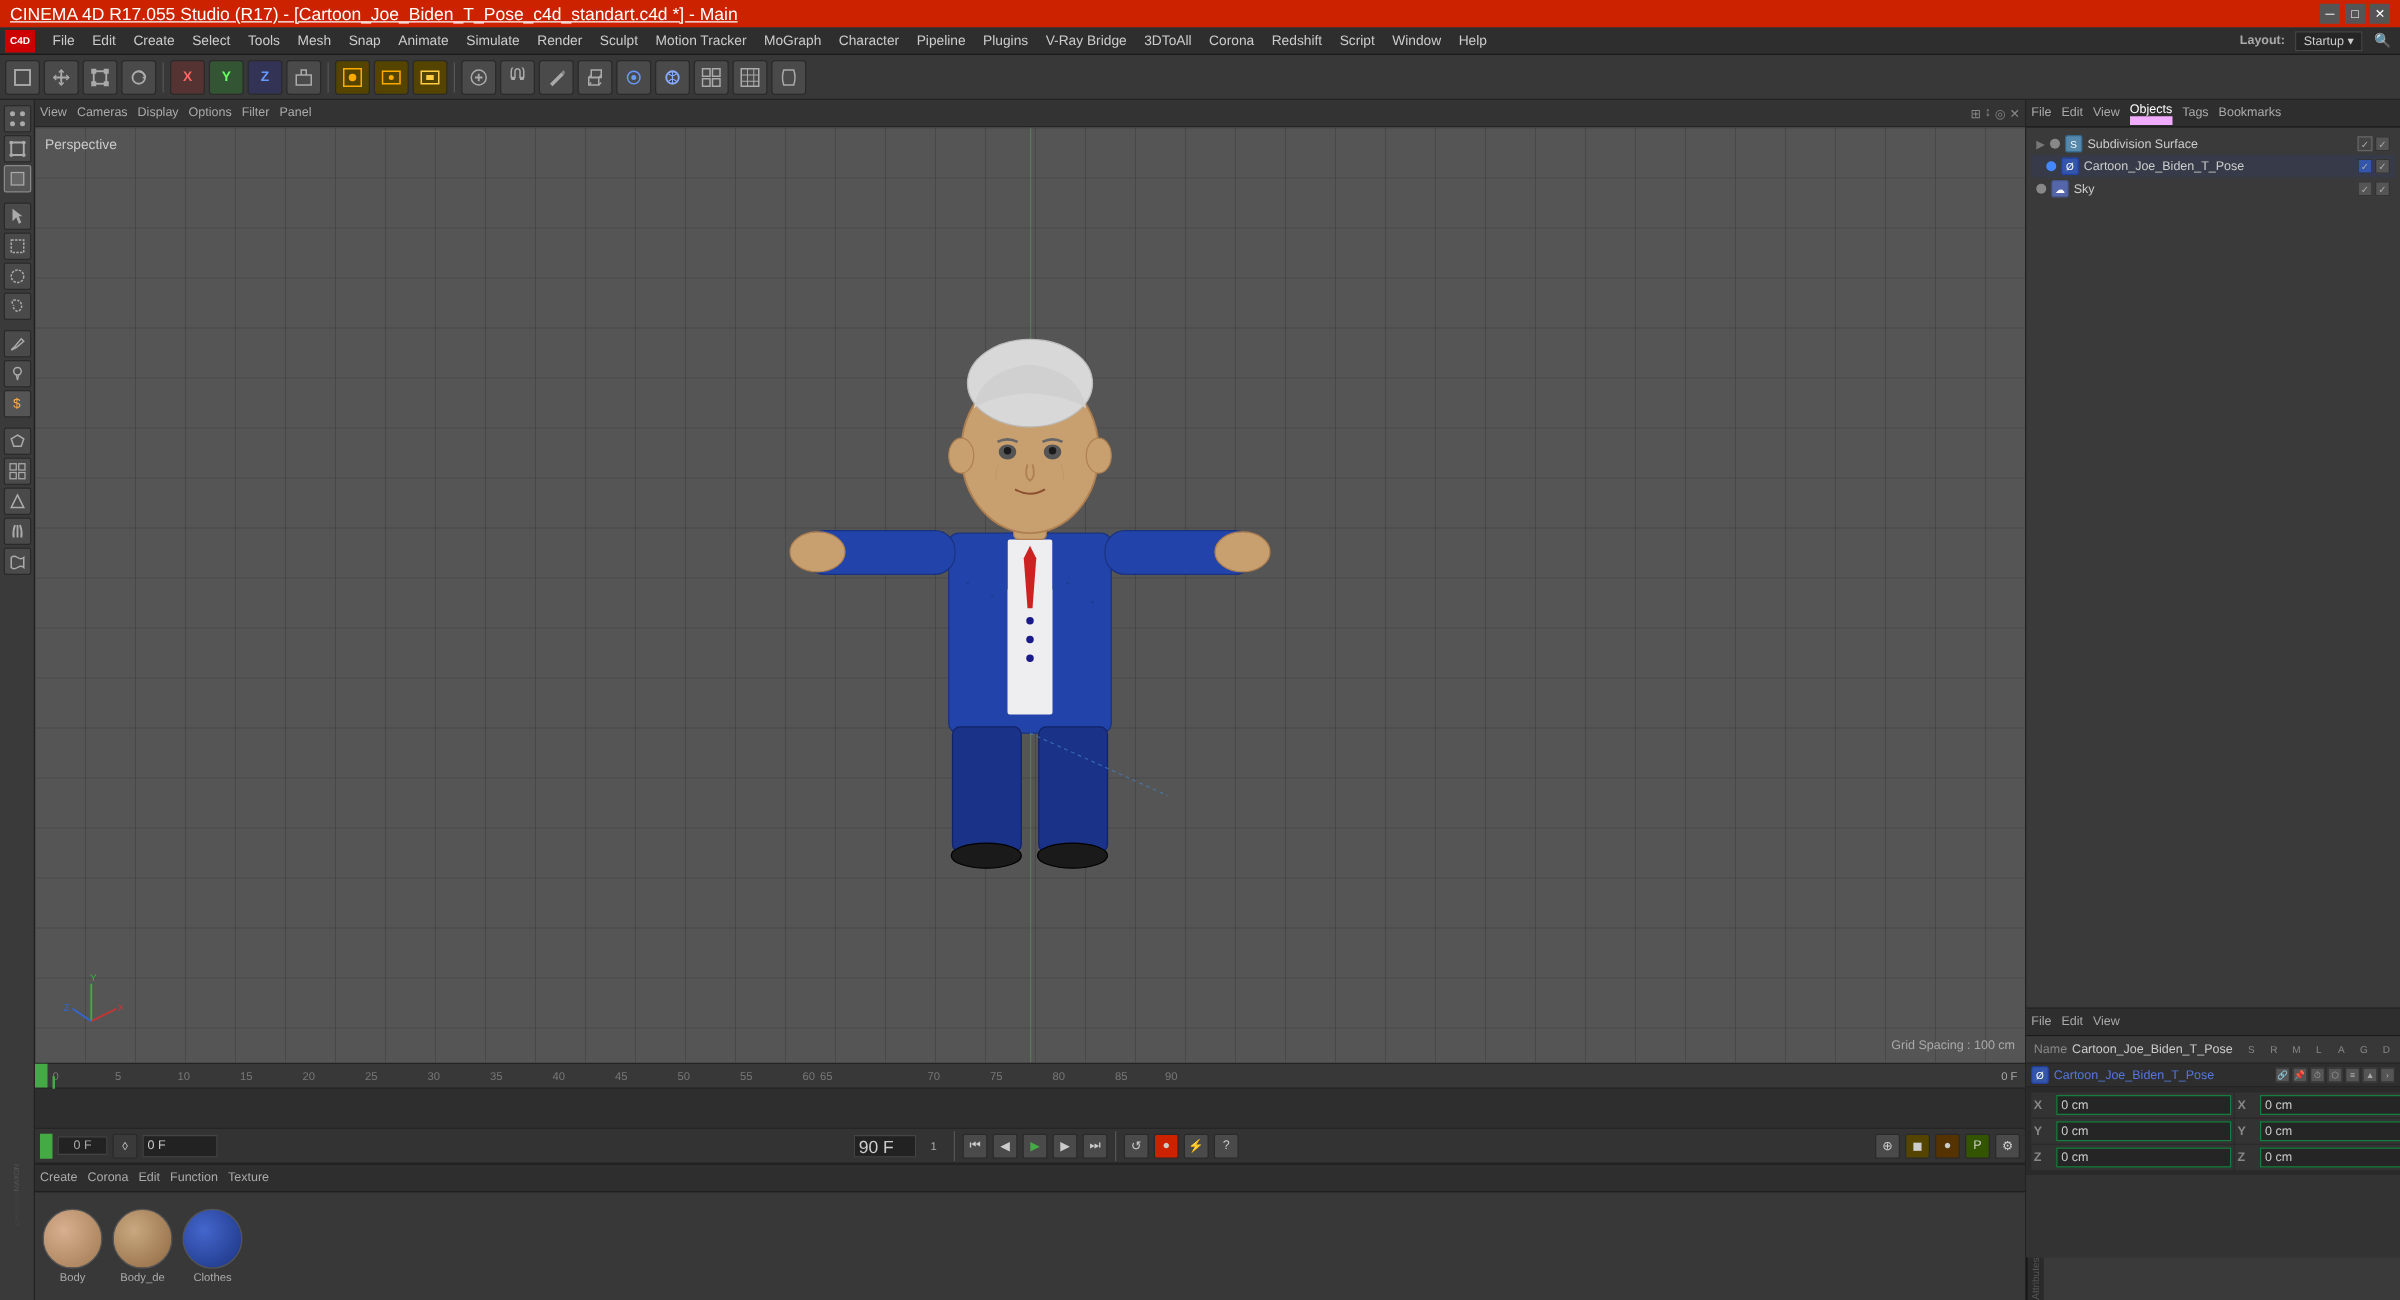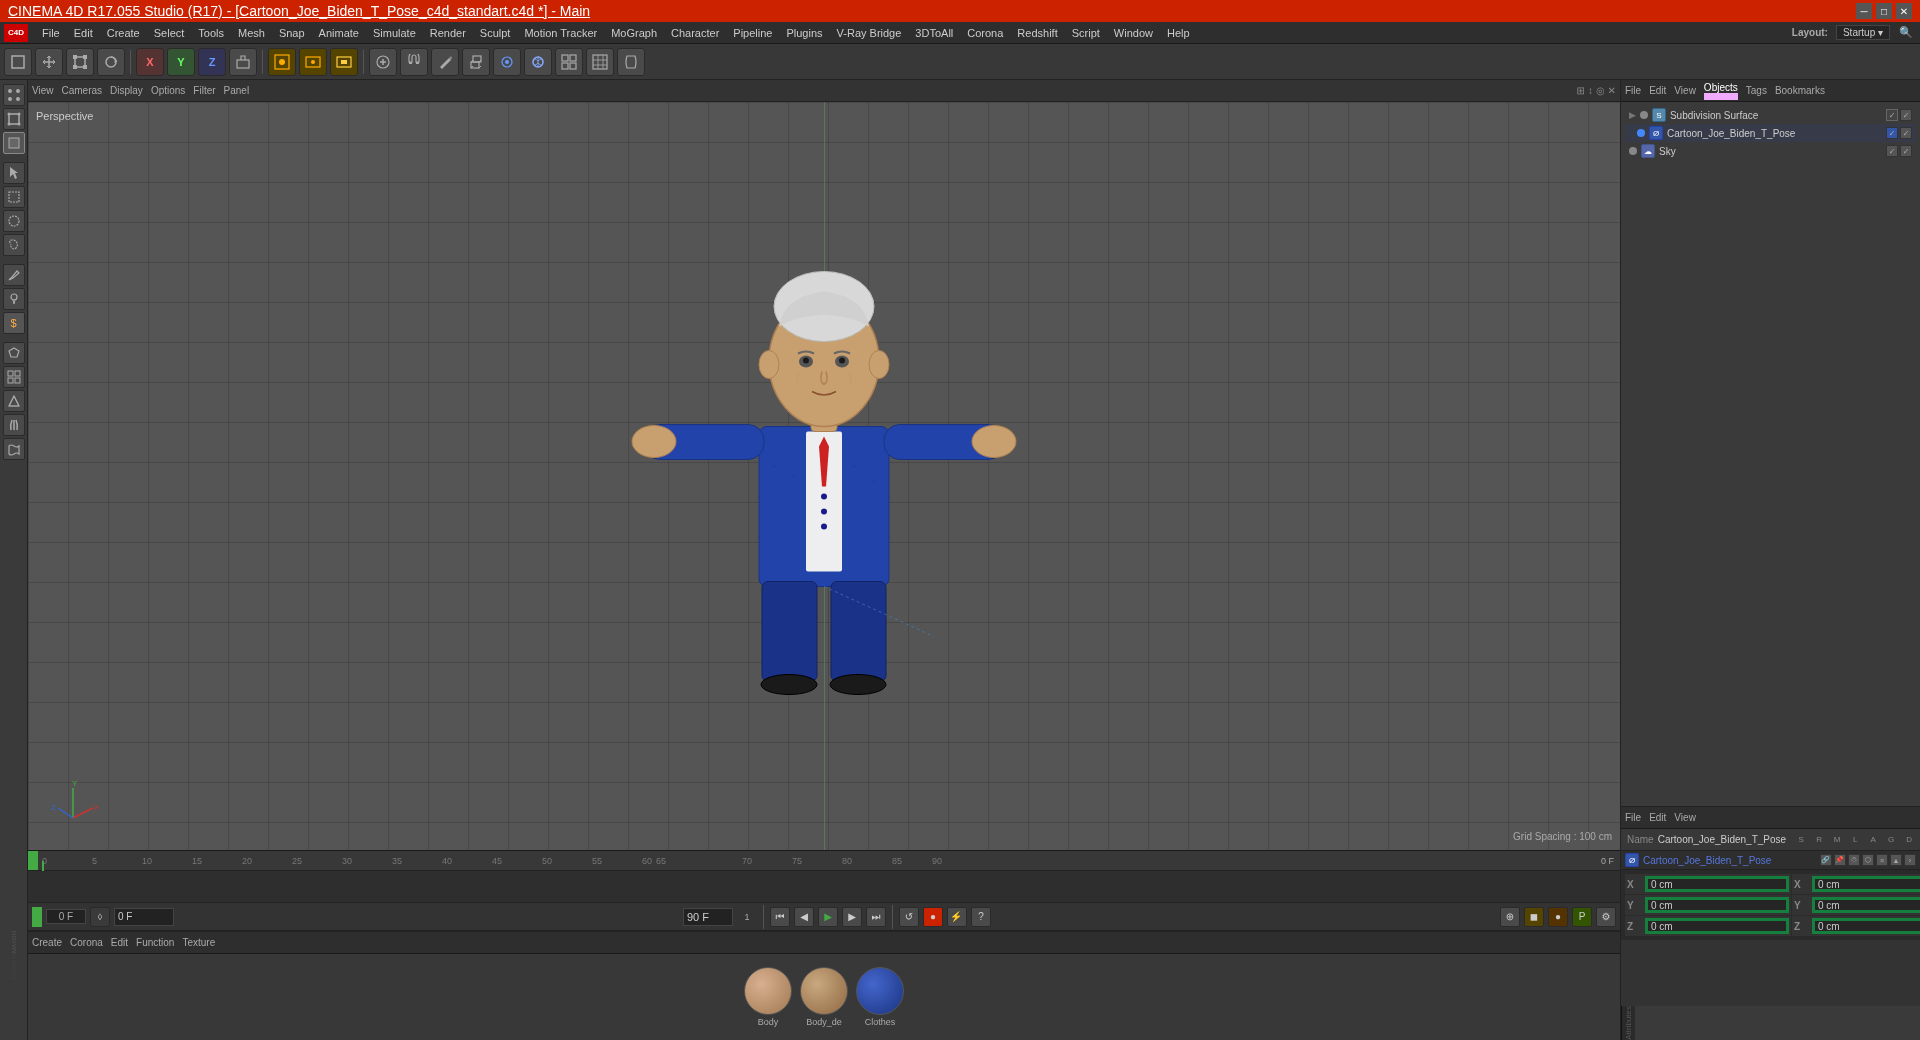--- a/index.html
+++ b/index.html
@@ -175,21 +175,21 @@
       padding: 4px; background: #2a2a2a;
     }
     .attr-row {
       display: flex; align-items: center; gap: 2px; padding: 2px 2px;
       background: #333;
     }
     .attr-label {
       width: 16px; font-size: 10px; color: #888; font-weight: bold; flex-shrink: 0;
     }
     .attr-input {
-      flex: 1; background: #252525; border: 3px solid #15803d; padding: 1px 3px;
+      flex: 1; background: #252525; border: 1px solid #15803d; padding: 1px 3px;
       font-size: 10px; color: #ccc; height: 16px;
     }
     #attr-bottom {
       display: flex; align-items: center; padding: 4px 6px; gap: 6px;
       border-top: 1px solid #222;
     }
     .attr-dropdown {
       background: #252525; border: 1px solid #444; padding: 1px 4px;
       font-size: 10px; color: #ccc; height: 18px;
     }
@@ -204,21 +204,20 @@
       display: flex; flex-direction: column;
     }
     #bottompanel-toolbar {
       height: 22px; background: #2e2e2e; display: flex; align-items: center;
       padding: 0 4px; gap: 8px; border-bottom: 1px solid #1a1a1a;
     }
     #bottompanel-toolbar span { font-size: 10px; color: #aaa; cursor: pointer; }
     #materials-area {
       flex: 1; display: flex; align-items: center; gap: 8px; padding: 6px;
       background: #383838;
-      justify-content: center;
     }
     .material-swatch {
       display: flex; flex-direction: column; align-items: center; gap: 2px;
       cursor: pointer;
     }
     .material-preview {
       width: 48px; height: 48px; border: 1px solid #555; border-radius: 50%;
       display: flex; align-items: center; justify-content: center;
       overflow: hidden;
     }
@@ -654,21 +653,21 @@
       <div id="timeline-content" style="background:#2e2e2e;flex:1;"></div>
 
       <div id="timeline-controls">
         <div style="background:#44aa44;width:10px;height:20px;"></div>
         <div class="timeline-frame-display">0 F</div>
         <div class="timeline-btn" style="background:#3a3a3a;">
           <span style="font-size:9px;">◊</span>
         </div>
         <input type="text" style="width: 60px; background: rgb(34, 34, 34); border: 1px solid rgb(68, 68, 68); color: rgb(204, 204, 204); font-size: 10px; padding: 1px 3px; height: 18px;" value="0 F">
         <div style="flex:1;"></div>
-        <input type="text" style="width: 50px; background: rgb(34, 34, 34); border: 1px solid rgb(68, 68, 68); color: rgb(204, 204, 204); font-size: 11px; padding: 1px 3px; height: 18px;" value="90 F">
+        <input type="text" style="width: 50px; background: rgb(34, 34, 34); border: 1px solid rgb(68, 68, 68); color: rgb(204, 204, 204); font-size: 14px; padding: 1px 3px; height: 18px;" value="90 F">
         <div style="width:20px;height:18px;display:flex;align-items:center;justify-content:center;font-size:9px;color:#aaa;">1</div>
         <div class="toolbar-separator"></div>
 
         <div class="timeline-btn">⏮</div>
         <div class="timeline-btn">◀</div>
         <div class="timeline-btn" style="color:#44aa44;">▶</div>
         <div class="timeline-btn">▶</div>
         <div class="timeline-btn">⏭</div>
         <div class="toolbar-separator"></div>
         <div class="timeline-btn">↺</div>

